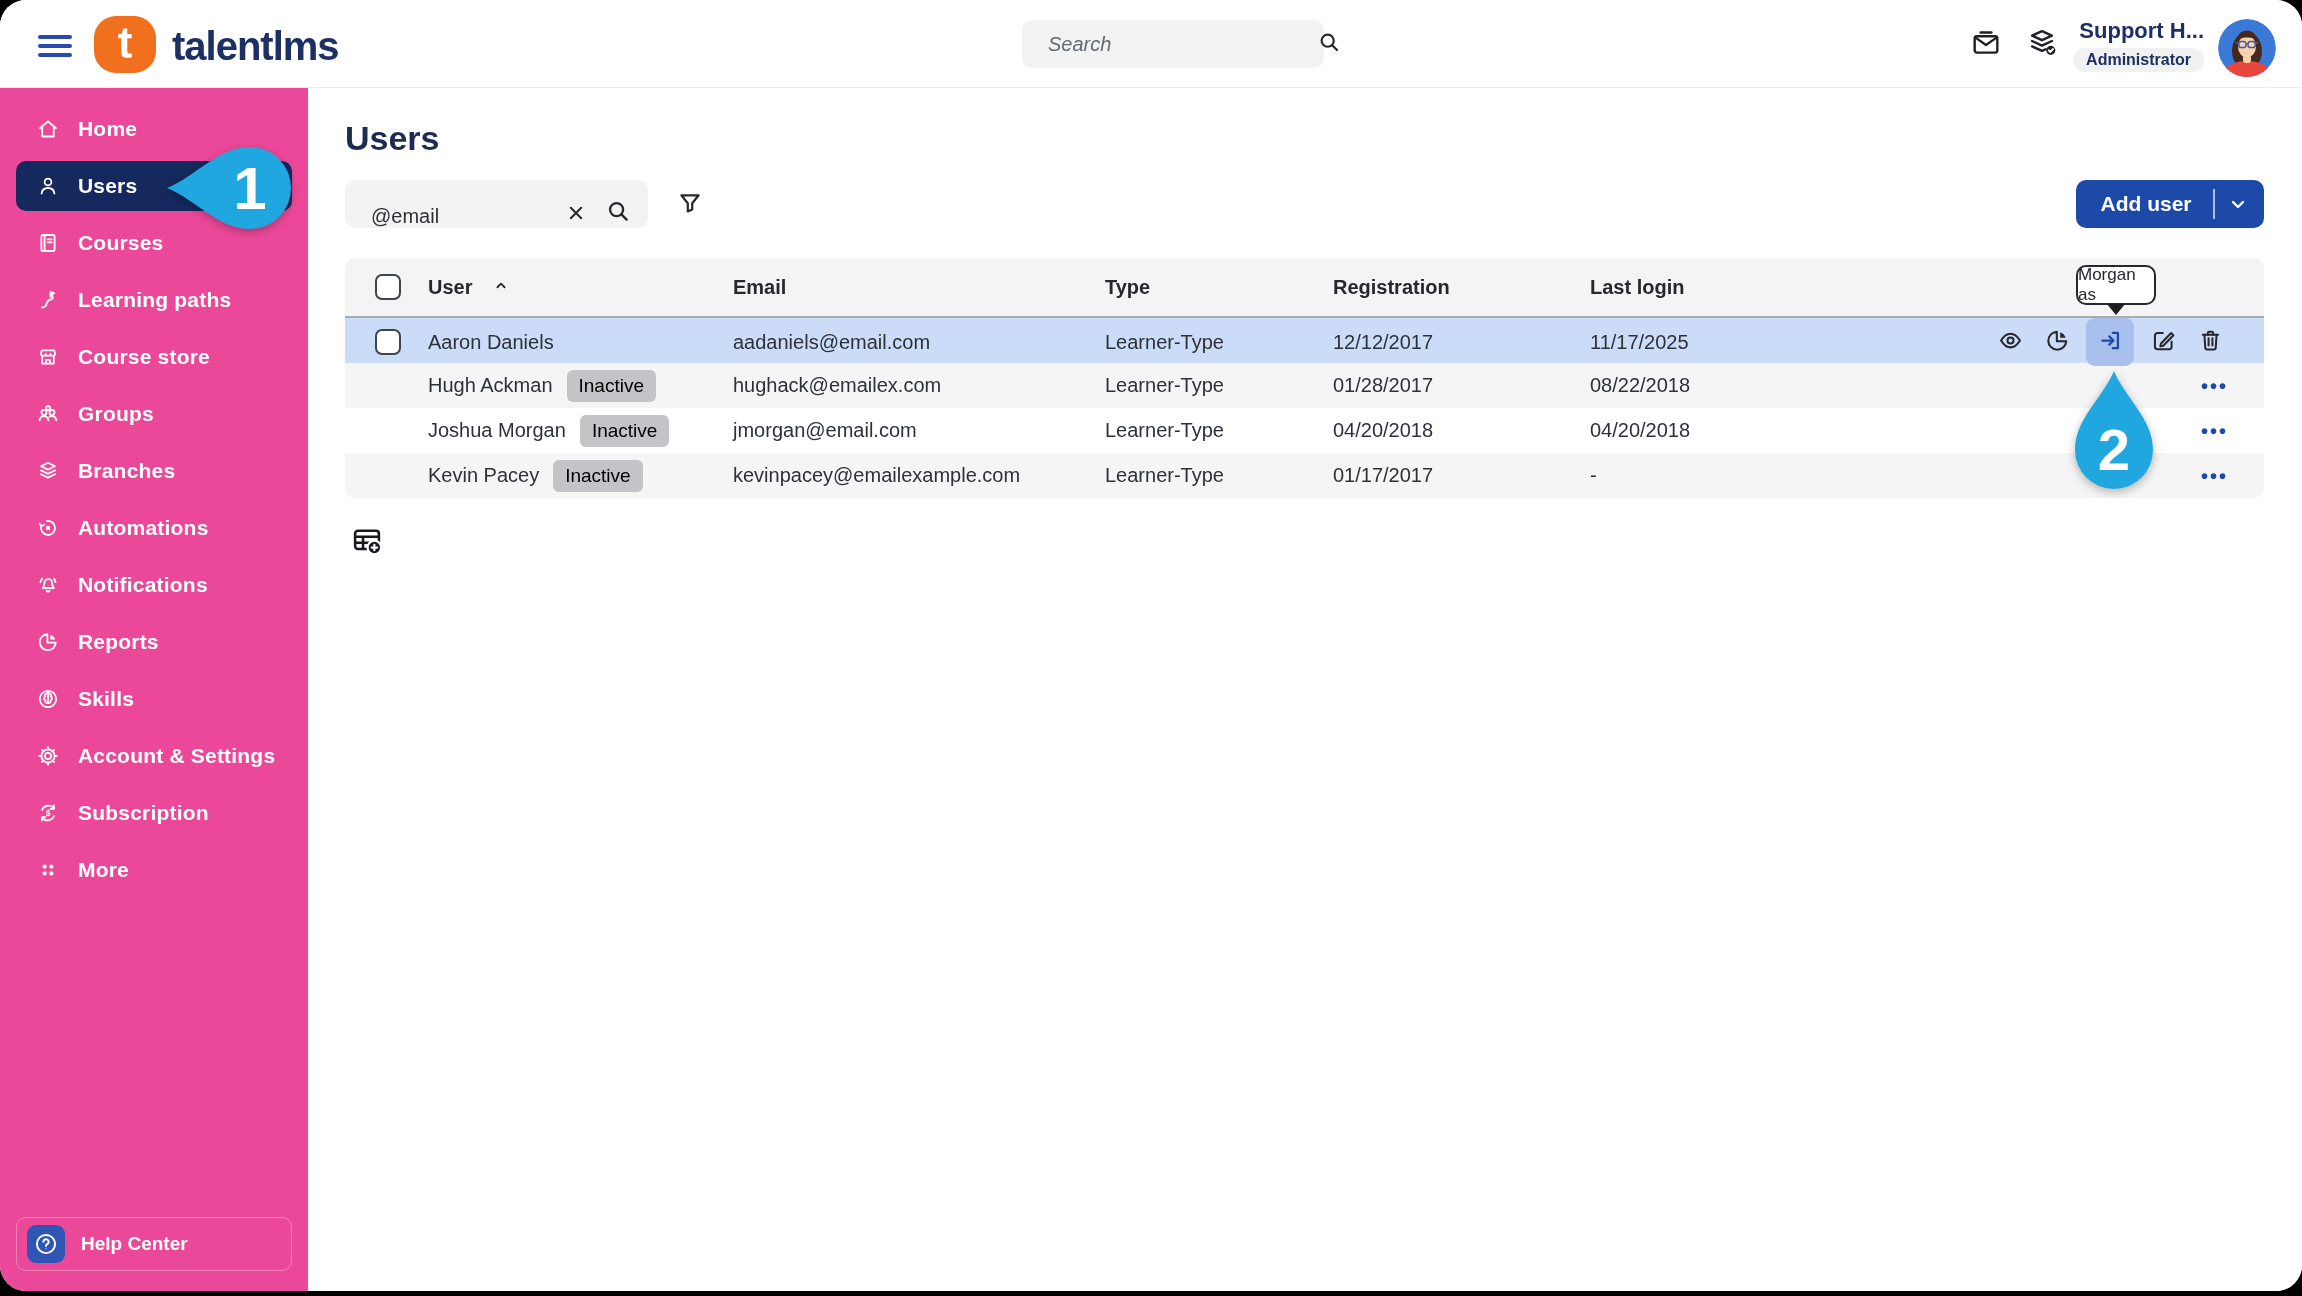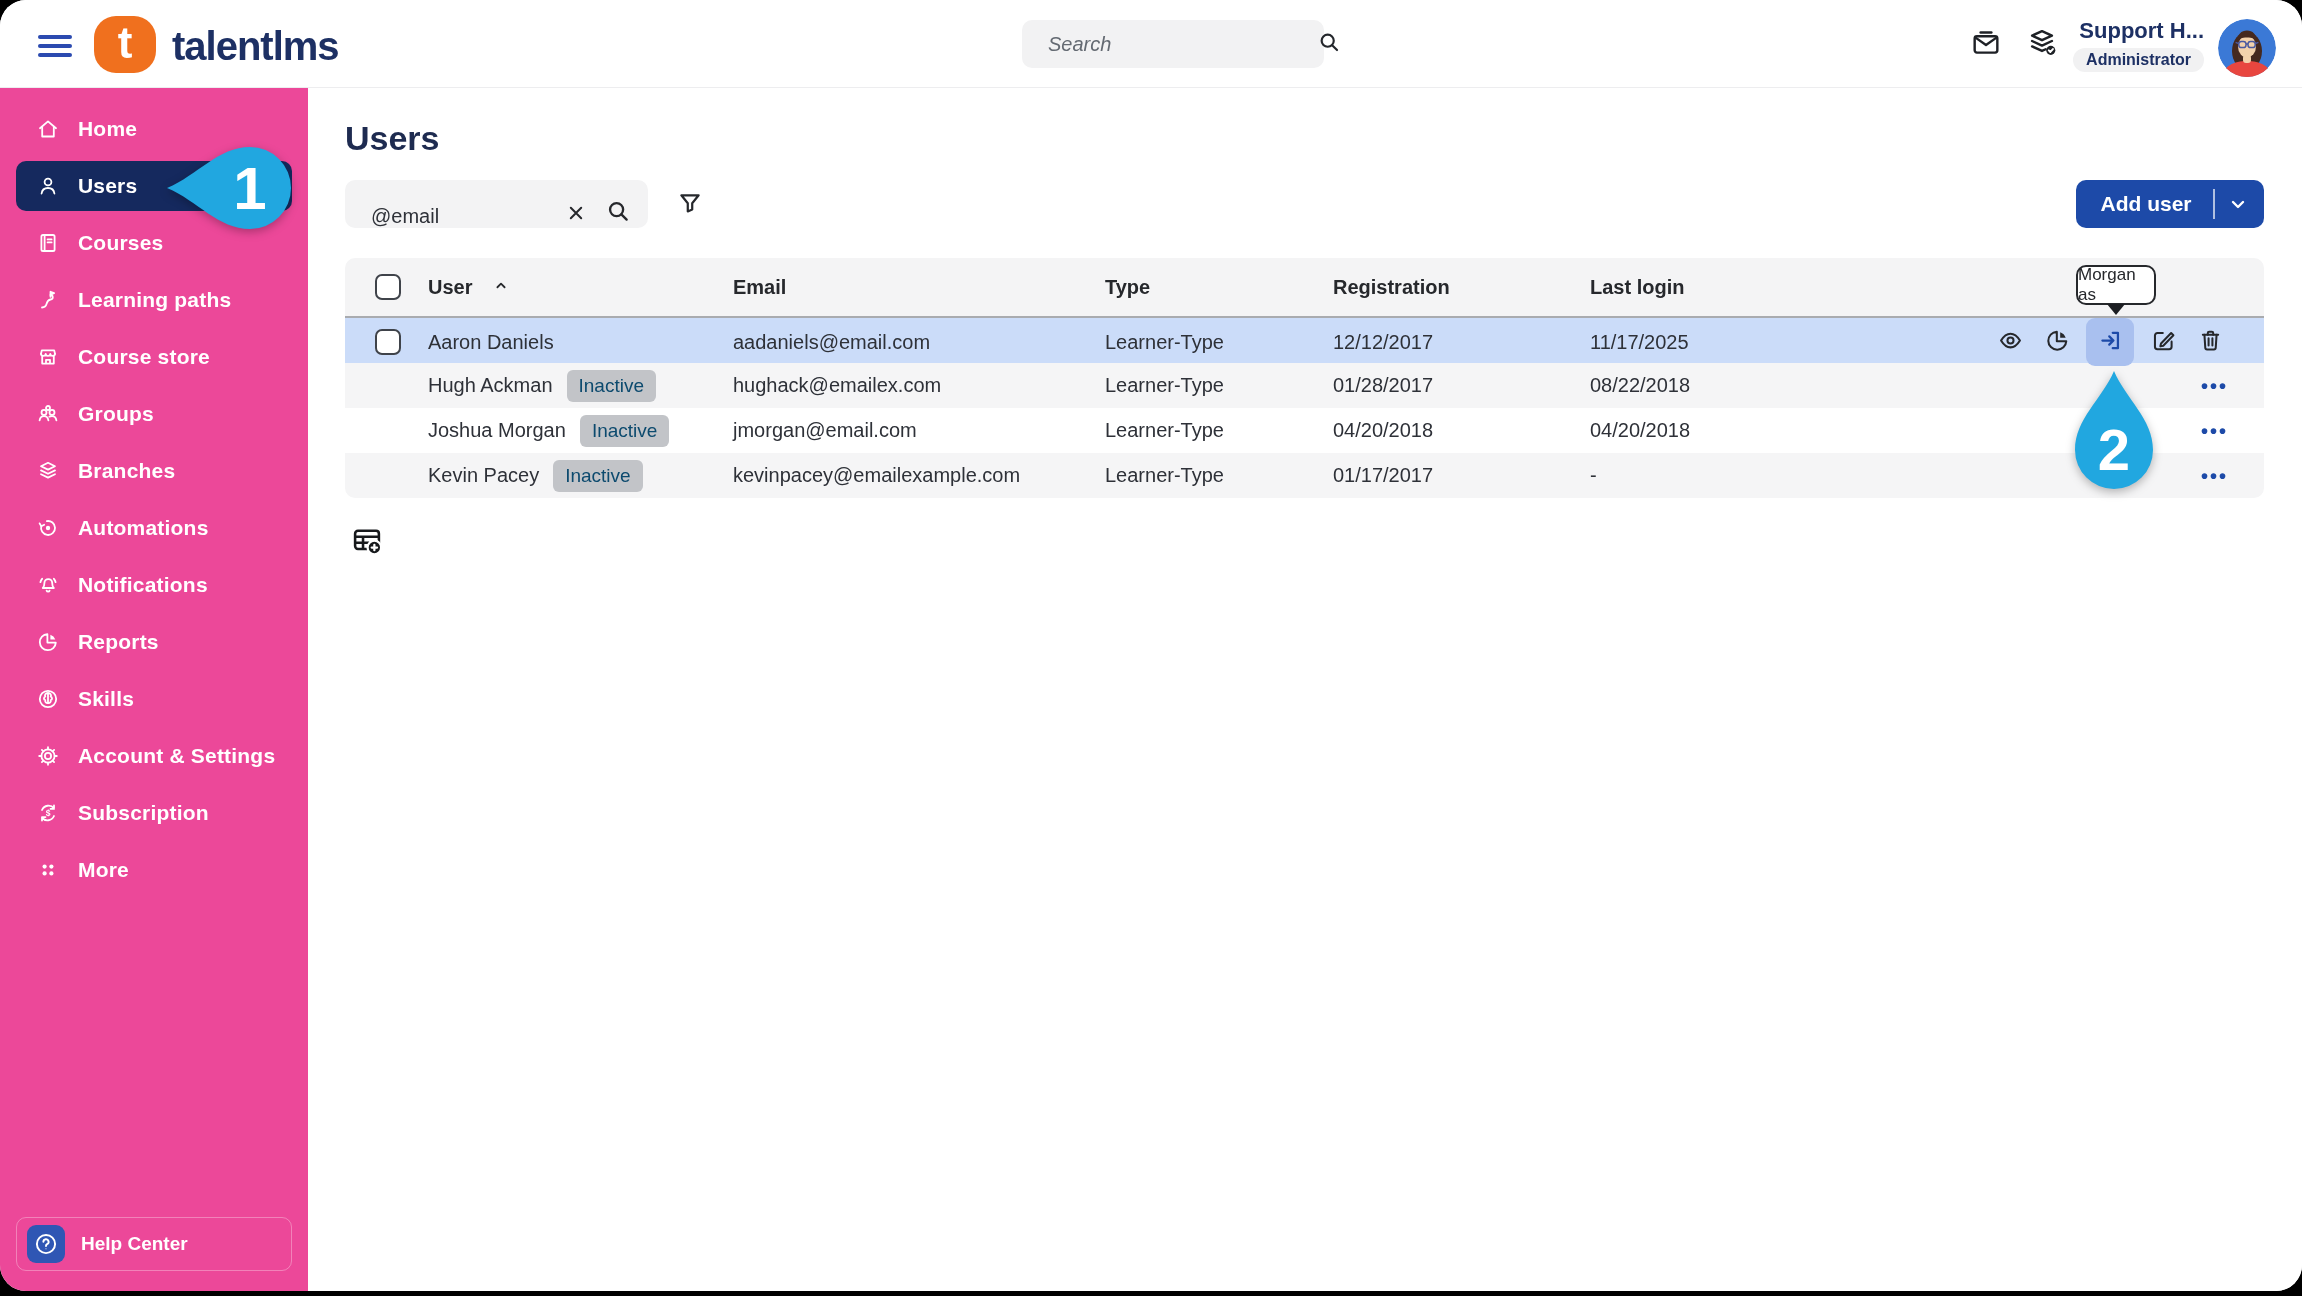--- a/index.html
+++ b/index.html
@@ -73,21 +73,21 @@
            border-bottom:2px solid #a9abaf; font-size:20px; font-weight:600; color:#26282c; }
   .th-user { display:flex; align-items:center; gap:20px; cursor:pointer; }
   .trow { height:45px; font-size:20px; color:#2e3138; }
   .trow.bg-selected { background:#cbdcf9; }
   .trow.bg-alt { background:#f5f5f6; }
   .trow.bg-plain { background:#fff; }
   .trow:last-child { border-radius:0 0 10px 10px; }
   .cb { width:26px; height:26px; margin-left:30px; border:2.5px solid #3f434a; border-radius:7px;
         background:#fff; cursor:pointer; }
   .name-cell { display:flex; align-items:center; gap:14px; }
-  .badge { background:#c2c4c8; border-radius:6px; padding:5px 12px; font-size:19px; color:#0c4a6e; }
+  .badge { background:#c2c4c8; border-radius:6px; padding:5px 12px; font-size:19px; color:#000000; }
   .actions-cell { display:flex; align-items:center; justify-content:flex-end; padding-right:36px; }
   .act-bar { display:flex; align-items:center; gap:11px; }
   .act-btn { width:36px; height:36px; border:none; background:transparent; border-radius:9px;
              display:flex; align-items:center; justify-content:center; cursor:pointer; }
   .act-btn.login { width:48px; height:48px; background:#a9c0ef; }
   .more-btn { border:none; background:transparent; color:#1d4aa8; font-size:20px; font-weight:700;
               letter-spacing:2px; cursor:pointer; line-height:20px; }
   .table-footer { margin-top:26px; margin-left:5px; }
 
   

